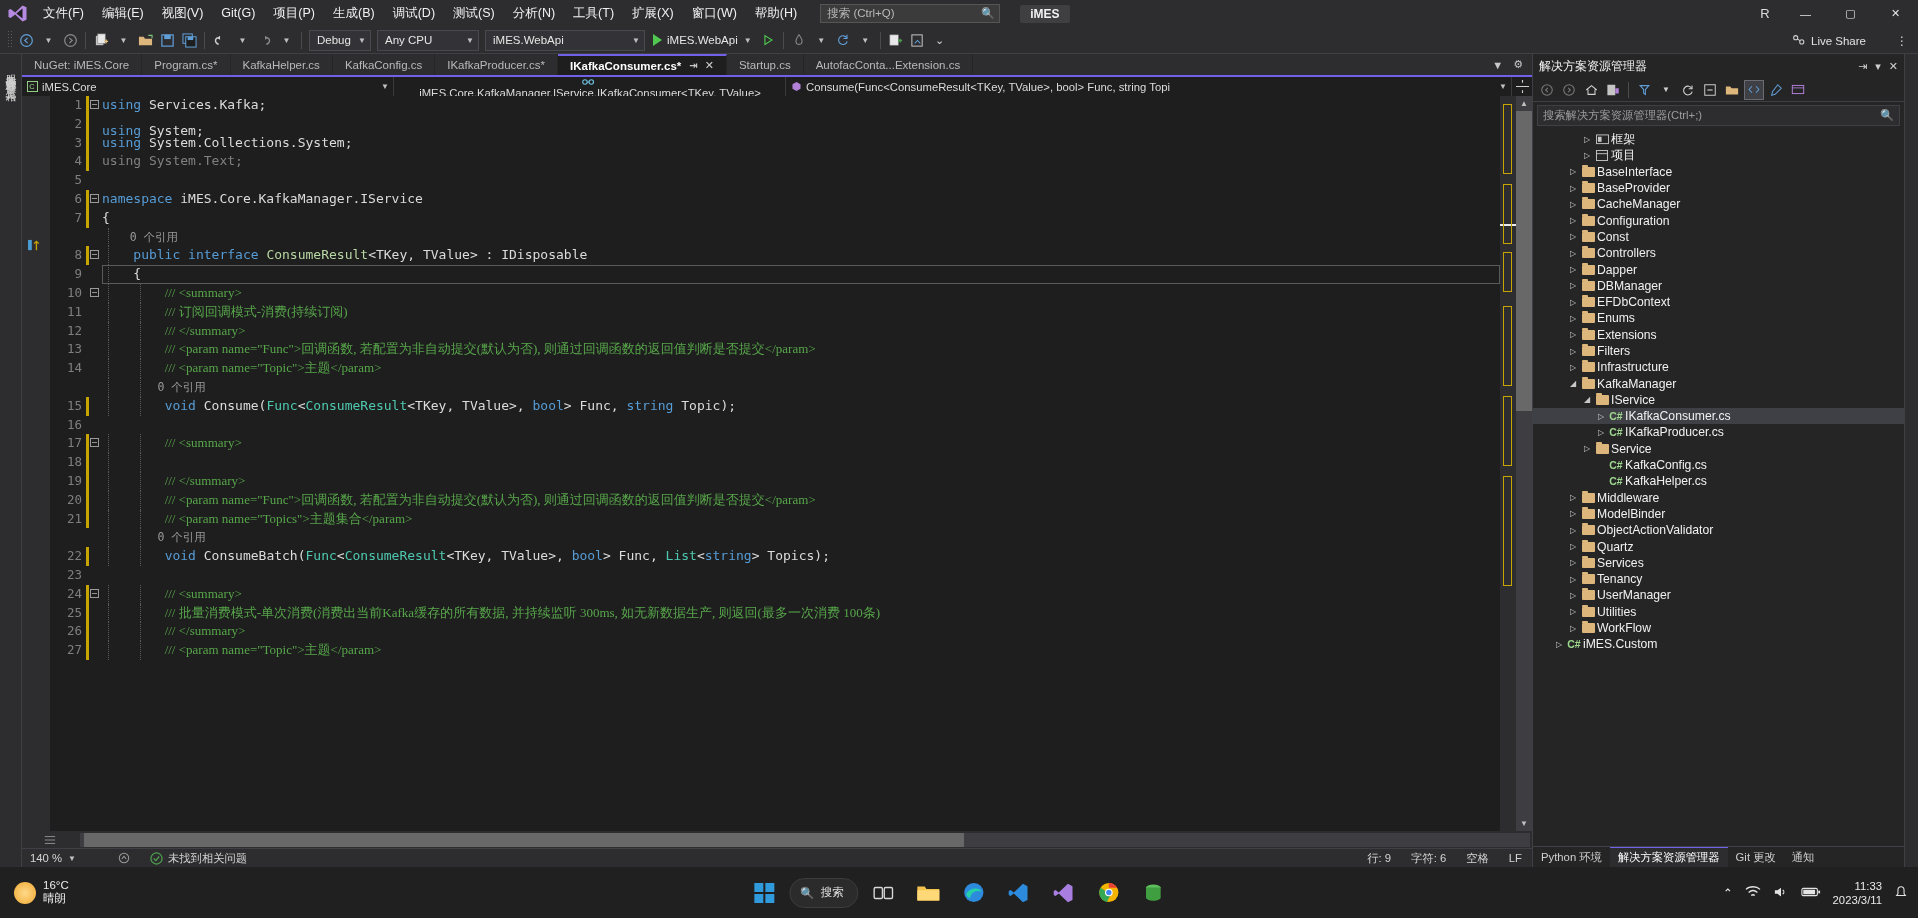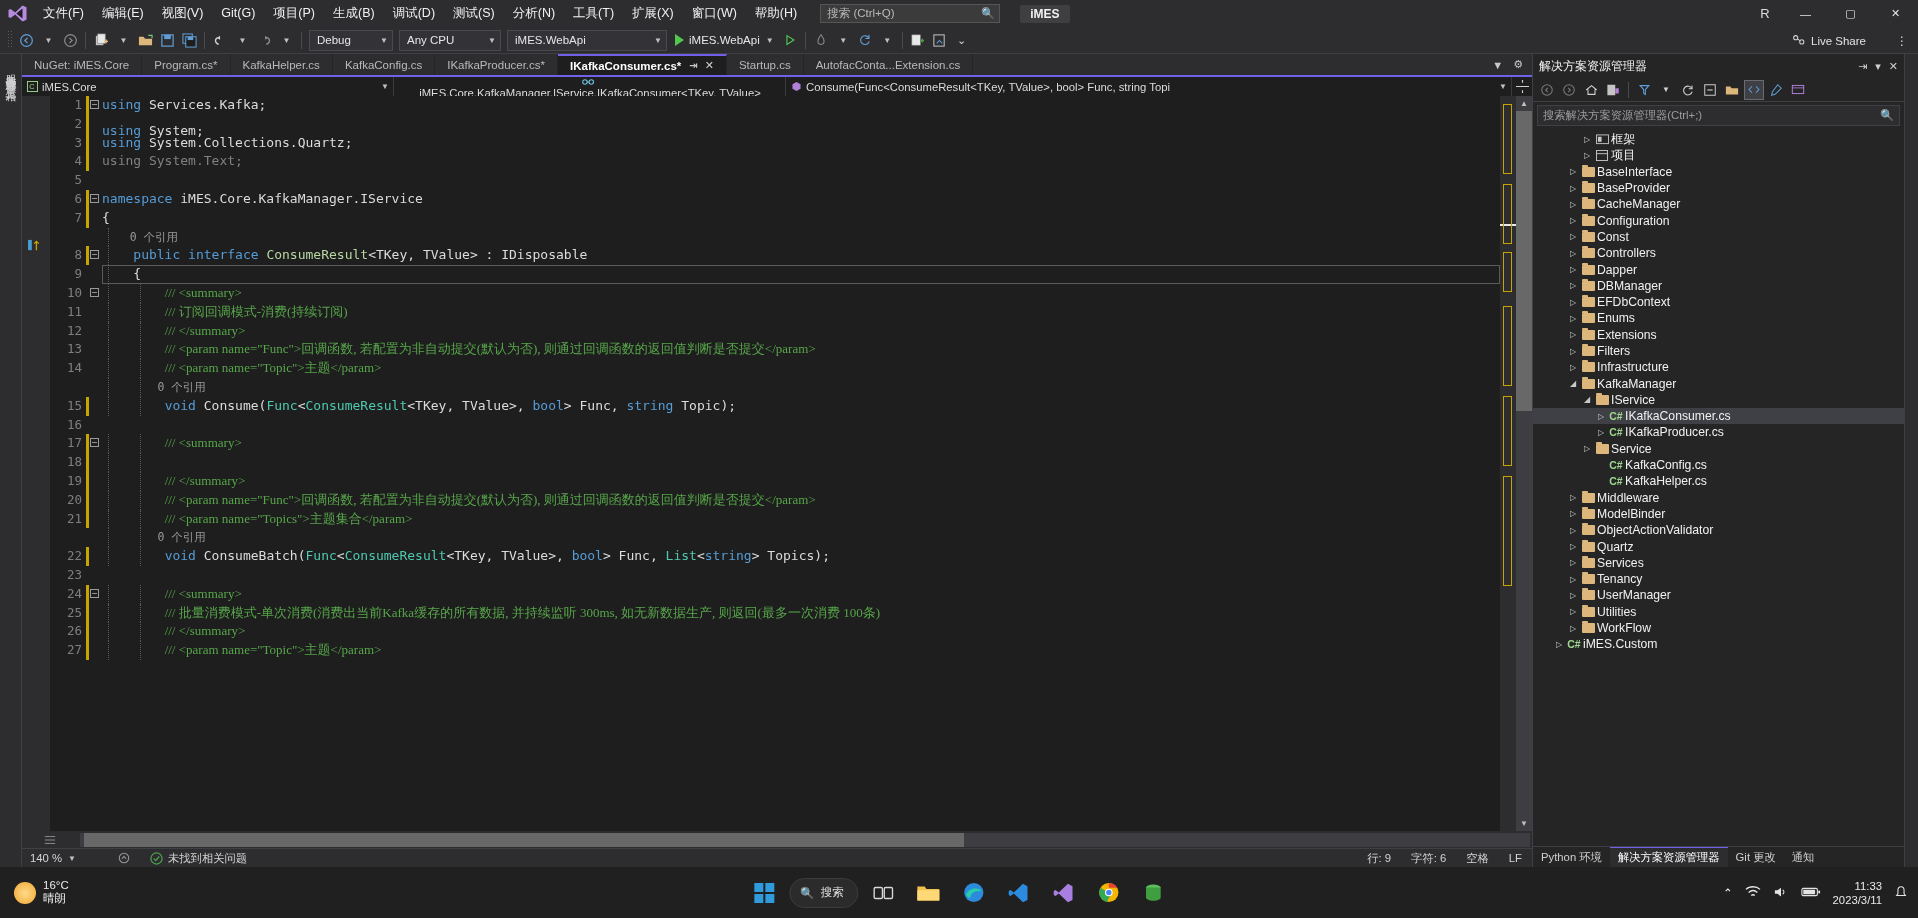--- a/index.html
+++ b/index.html
@@ -44,21 +44,21 @@
     background-size:3px 3px; background-position:1px 2px; margin:0 2px; }
   .tbtn{ height:22px; min-width:22px; padding:0 3px; display:flex; align-items:center; justify-content:center;
          color:#d6d6d6; font-size:13px; }
   .tsep{ width:1px; height:17px; background:#4a4a4f; margin:0 4px; }
   .caretdn{ font-size:8px; color:#c0c0c0; margin-left:1px; }
   .combo{
     height:21px; background:#333337; border:1px solid #494950; color:#e6e6e6;
     display:flex; align-items:center; justify-content:space-between; padding:0 4px 0 7px;
     font-size:11.5px; margin:0 3px;
   }
-  .combo.w-debug{ width:84px; }
+  .combo.w-debug{ width:62px; }
   .combo.w-cpu{ width:102px; }
   .combo.w-proj{ width:160px; }
   .runbtn{ display:flex; align-items:center; height:22px; padding:0 5px; color:#e6e6e6; font-size:11.5px; }
   .tri{ width:0; height:0; border-left:9px solid #4ec94e; border-top:6px solid transparent; border-bottom:6px solid transparent; margin-right:5px;}
   .liveshare{ position:absolute; right:52px; top:0; height:27px; display:flex; align-items:center; color:#e2e2e2; font-size:11.5px; }
   .tb-far{ position:absolute; right:4px; top:0; height:27px; display:flex; align-items:center; color:#d6d6d6; }
 
   
   .work{ position:absolute; top:54px; left:0; right:0; bottom:51px; display:flex; }
 
@@ -507,21 +507,21 @@
             <div class="changebar" style="top: 488.8px; height: 18.8px; left: -2px;"></div>
             <div class="changebar" style="top: 507.6px; height: 18.8px; left: -2px;"></div>
             <div class="changebar" style="top: 526.4px; height: 18.8px; left: -2px;"></div>
             <div class="changebar" style="top: 545.2px; height: 18.8px; left: -2px;"></div>
           </div>
 
         <div class="codearea" id="codearea">
           <div class="curline" style="top: 169.2px;"></div>
         <div class="ln" style="position: absolute; top: 0px; left: 0px; right: 0px;"><span class="kw">using </span><span class="pln">Services.</span><span class="pln">Kafka;</span></div>
             <div class="ln" style="position: absolute; top: 26px; left: 0px; right: 0px;"><span class="kw">using </span><span class="pln">System;</span></div>
-            <div class="ln" style="position: absolute; top: 37.6px; left: 0px; right: 0px;"><span class="kw">using </span><span class="pln">System.Collections.Quartz;</span></div>
+            <div class="ln" style="position: absolute; top: 37.6px; left: 0px; right: 0px;"><span class="kw">using </span><span class="pln">System.Collections.System;</span></div>
             <div class="ln" style="position: absolute; top: 56.4px; left: 0px; right: 0px;"><span class="cmtd">using System.Text;</span></div>
             <div class="ln" style="position: absolute; top: 75.2px; left: 0px; right: 0px;"></div>
             <div class="ln" style="position: absolute; top: 94px; left: 0px; right: 0px;"><span class="kw">namespace </span><span class="pln">iMES.Core.KafkaManager.IService</span></div>
             <div class="ln" style="position: absolute; top: 112.8px; left: 0px; right: 0px;"><span class="pln">{</span></div>
             <div class="ln" style="position: absolute; top: 131.6px; left: 0px; right: 0px;"><span class="ref">    0 个引用</span></div>
             <div class="vline" style="top: 131.6px; height: 18.8px; left: 6px;"></div>
             <div class="ln" style="position: absolute; top: 150.4px; left: 0px; right: 0px;"><span>    </span><span class="kw">public </span><span class="kw">interface </span><span class="iface">ConsumeResult</span><span class="pln">&lt;TKey, TValue&gt; : IDisposable</span></div>
             <div class="vline" style="top: 150.4px; height: 18.8px; left: 6px;"></div>
             <div class="ln" style="position: absolute; top: 169.2px; left: 0px; right: 0px;"><span>    </span><span class="pln">{</span></div>
             <div class="vline" style="top: 169.2px; height: 18.8px; left: 6px;"></div>

